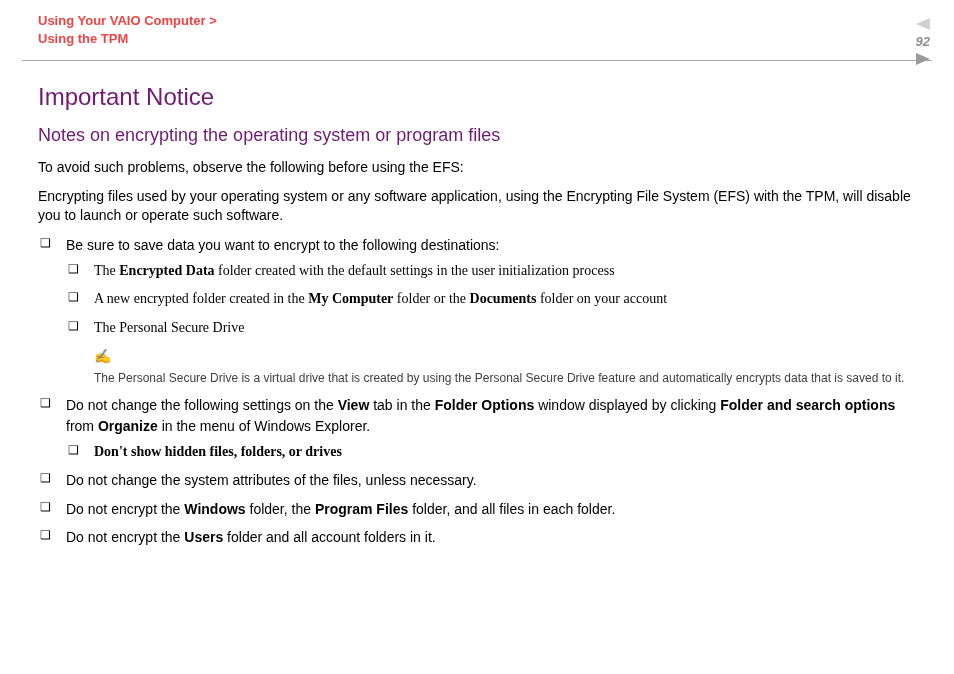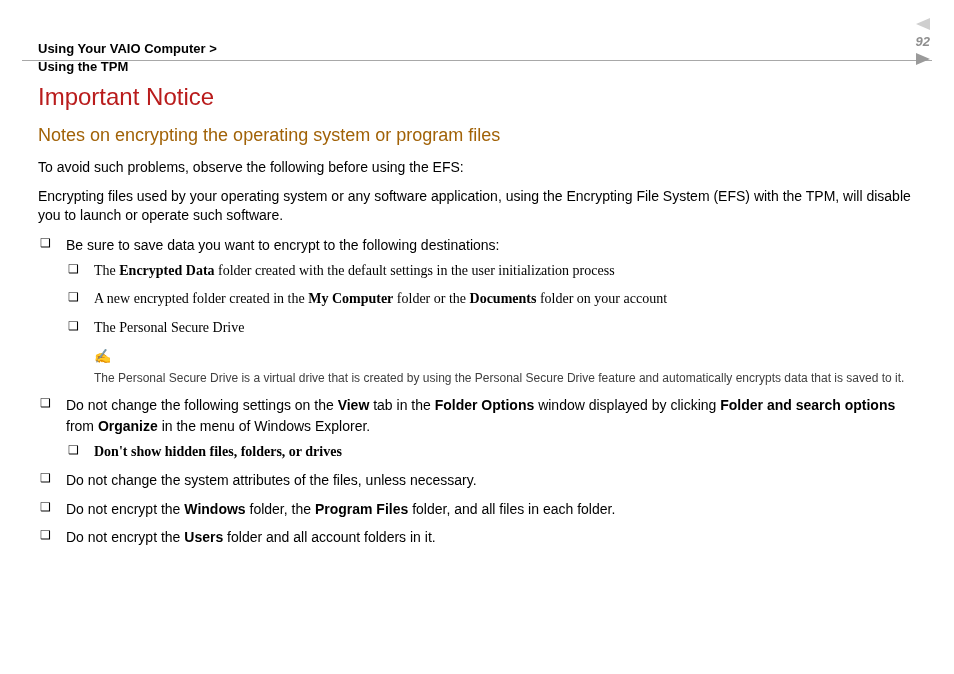--- a/index.html
+++ b/index.html
@@ -19,24 +19,23 @@
     box-sizing: border-box;
   }
   .header-area {
     position: relative;
     padding: 12px 38px 0 38px;
     height: 46px;
   }
   .breadcrumb {
     font-size: 13px;
     font-weight: bold;
-    color: #000000;
+    color: #ef4444;
     line-height: 1.35;
     font-family: Arial, Helvetica, sans-serif;
-    margin-top: 28px;
   }
   .breadcrumb .chev { font-weight: bold; }
   .page-nav {
     position: absolute;
     right: 22px;
     top: 18px;
     display: flex;
     align-items: center;
     gap: 4px;
     flex-direction: column;
@@ -66,28 +65,28 @@
   }
   .hr {
     margin: 2px 22px 0 22px;
     border: none;
     border-top: 1px solid #a8a8a8;
   }
   .content {
     padding: 22px 38px 0 38px;
   }
   h1.notice {
-    color: #b91c1c;
+    color: #701a75;
     font-family: Arial, Helvetica, sans-serif;
     font-weight: normal;
     font-size: 24px;
     margin: 0 0 14px 0;
   }
   h2.sub {
-    color: #a16207;
+    color: #701a75;
     font-family: Arial, Helvetica, sans-serif;
     font-weight: normal;
     font-size: 18px;
     margin: 0 0 12px 0;
   }
   p.body {
     font-size: 14px;
     line-height: 1.35;
     margin: 0 0 10px 0;
   }

